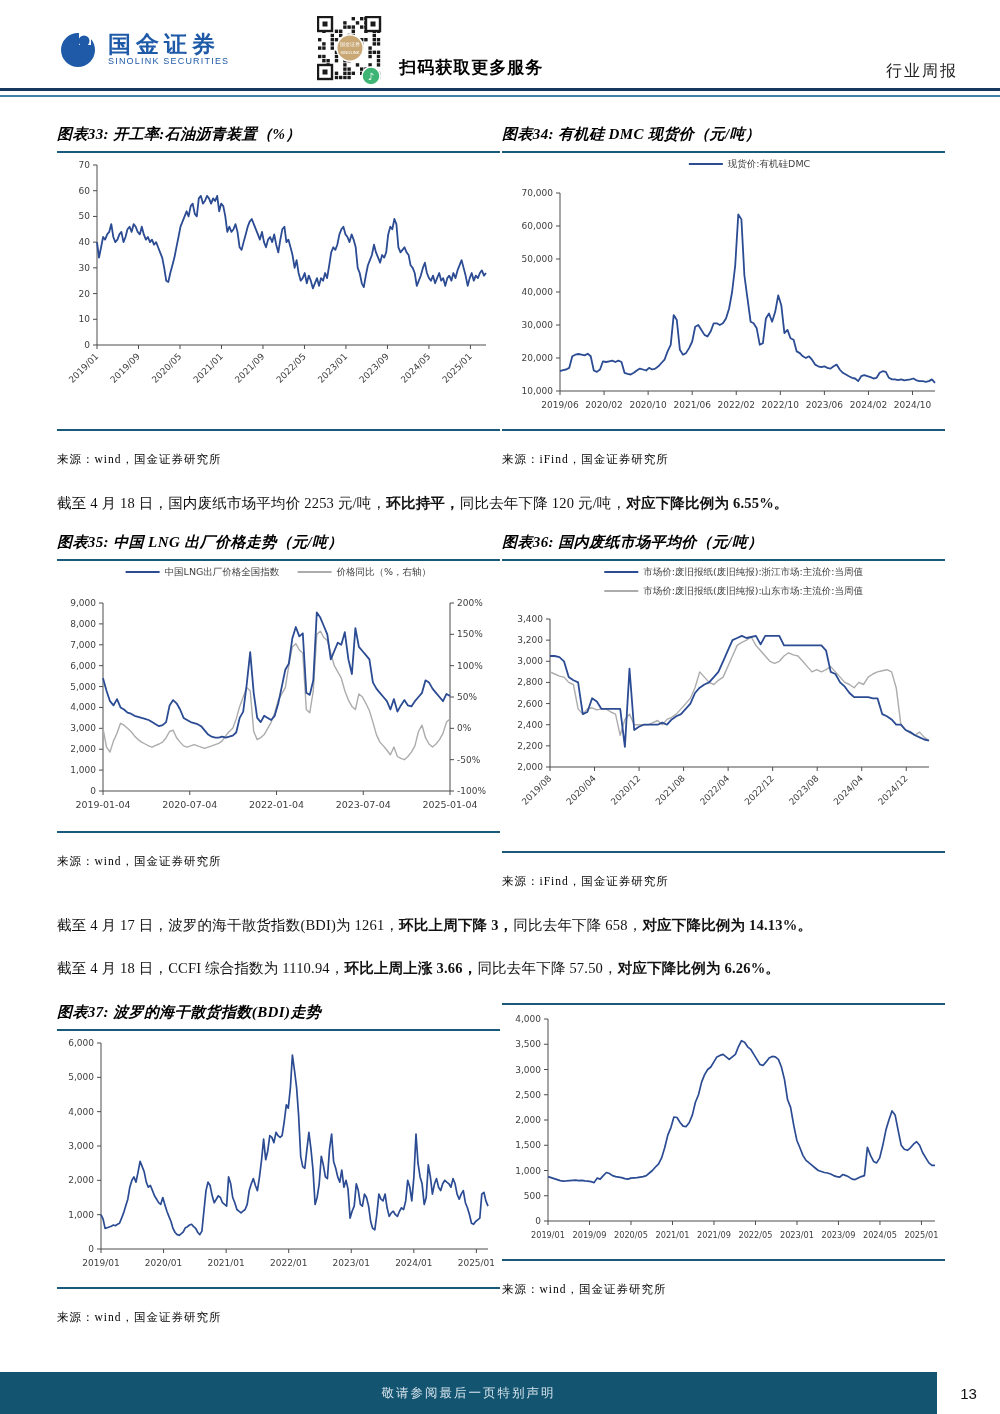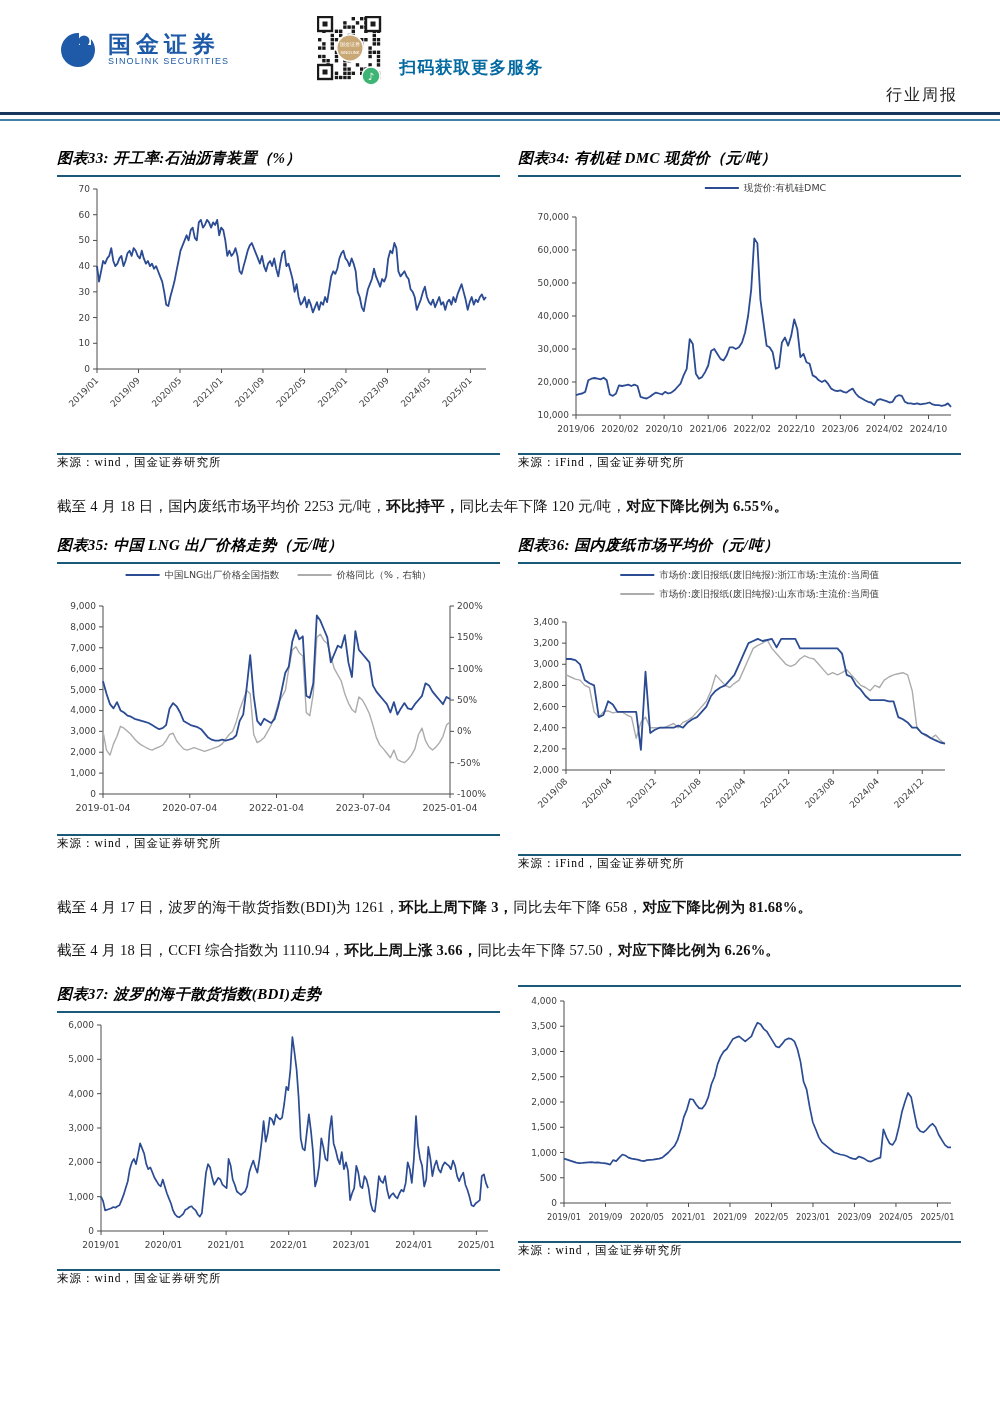--- a/index.html
+++ b/index.html
@@ -1,44 +1,44 @@
 <!DOCTYPE html>
 <html><head>
 <meta charset="utf-8">
 <style>
   * { margin:0; padding:0; box-sizing:border-box; }
   html,body { background:#fff; }
   .page { width:1000px; height:1414px; background:#fff; position:relative;
           font-family:"Liberation Serif", serif; color:#111; overflow:hidden; }
 
   
-  .header { display:flex; align-items:flex-start; padding:16px 40px 0 57px; height:112px; position:relative; }
+  .header { display:flex; align-items:flex-start; padding:16px 40px 0 57px; height:88px; position:relative; }
   .brand { display:flex; align-items:center; gap:9px; margin-top:12px; }
   .brand-text .cn { font-family:"Liberation Sans", sans-serif; font-weight:bold; font-size:23px;
                     color:#1E5AA8; letter-spacing:5px; line-height:1.05; }
   .brand-text .en { font-family:"Liberation Sans", sans-serif; font-weight:normal; font-size:9px;
                     color:#1E5AA8; letter-spacing:1.2px; }
   .qr-wrap { margin-left:88px; position:relative; width:66px; height:70px; }
   .qr-caption { font-family:"Liberation Sans", sans-serif; font-weight:bold; font-size:17px;
-                color:#0369a1; margin-left:16px; margin-top:40px; letter-spacing:1px; }
+                color:#000000; margin-left:16px; margin-top:40px; letter-spacing:1px; }
   .doc-type { position:absolute; right:42px; bottom:6px; font-size:16px; color:#222; letter-spacing:2px; }
   .rule-navy { height:3px; background:#17375E; width:100%; }
   .rule-steel { height:2px; background:#4380A8; width:100%; margin-top:4px; }
 
   
   .content { padding:0 40px 0 57px; }
-  .fig-row { display:flex; gap:18px; }
+  .fig-row { display:flex; gap:2px; }
   .row1 { margin-top:28px; }
   .fig { width:443px; }
   .fig-title { font-weight:bold; font-style:italic; font-size:15px; color:#000;
                padding-bottom:7px; letter-spacing:0.4px; white-space:nowrap; }
   .fig-rule { height:2px; background:#1A5A78; }
   .fig-rule-thin { height:2px; background:#1A5A78; }
   .fig-body { display:flex; justify-content:center; }
-  .fig-source { font-size:11.5px; color:#000; padding-top:0; letter-spacing:1px; }
+  .fig-source { font-size:11.5px; color:#000; padding-top:21px; letter-spacing:1px; }
 
   
   .para { font-size:14.5px; line-height:1.95; margin-top:14px; letter-spacing:0.2px; }
   .para span.b { font-weight:bold; }
   .paras { margin-top:22px; }
 
   
   .footer { position:absolute; left:0; bottom:0; width:1000px; height:42px; display:flex; }
   .footer-bar { width:937px; height:42px; background:#135471; display:flex; align-items:center; justify-content:center; }
   .footer-text { color:#D7E4EC; font-size:12.5px; letter-spacing:2px; }
@@ -408,21 +408,21 @@
                 <polyline points="48.0,110.9 52.7,113.0 57.4,115.1 62.0,116.1 66.7,121.4 71.4,123.5 76.1,147.9 80.8,153.1 85.4,147.9 90.1,146.8 94.8,148.9 99.5,147.9 104.1,147.9 108.8,151.0 113.5,153.1 118.2,174.3 122.9,158.4 127.5,153.1 132.2,163.7 136.9,163.7 141.6,163.7 146.3,163.7 150.9,161.6 155.6,159.5 160.3,163.7 165.0,158.4 169.7,156.3 174.3,153.1 179.0,147.9 183.7,142.6 188.4,137.3 193.0,126.7 197.7,110.9 202.4,116.1 207.1,121.4 211.8,123.5 216.4,119.3 221.1,116.1 225.8,105.6 230.5,95.0 235.2,84.4 239.8,81.3 244.5,79.1 249.2,76.0 253.9,84.4 258.6,89.7 263.2,95.0 267.9,100.3 272.6,102.4 277.3,100.3 282.0,95.0 286.6,91.8 291.3,93.9 296.0,95.0 300.7,100.3 305.3,105.6 310.0,110.9 314.7,108.7 319.4,110.9 324.1,108.7 328.7,105.6 333.4,110.9 338.1,116.1 342.8,121.4 347.5,123.5 352.1,126.7 356.8,121.4 361.5,123.5 366.2,116.1 370.9,113.0 375.5,110.9 380.2,109.8 384.9,108.7 389.6,110.9 394.2,126.7 398.9,163.7 403.6,169.0 408.3,172.2 413.0,174.3 417.6,171.1 422.3,176.4 427.0,179.6" fill="none" stroke="#ACACAC" stroke-width="1.4" stroke-linejoin="round"></polyline>
                 <polyline points="48.0,95.0 52.7,95.0 57.4,96.1 62.0,100.3 66.7,116.1 71.4,119.3 76.1,121.4 80.8,153.1 85.4,151.0 90.1,137.3 94.8,140.5 99.5,147.9 104.1,147.9 108.8,147.9 113.5,147.9 118.2,147.9 122.9,185.9 127.5,107.7 132.2,169.0 136.9,165.8 141.6,163.7 146.3,163.7 150.9,163.7 155.6,163.7 160.3,161.6 165.0,163.7 169.7,158.4 174.3,155.3 179.0,153.1 183.7,147.9 188.4,142.6 193.0,132.0 197.7,126.7 202.4,123.5 207.1,121.4 211.8,116.1 216.4,110.9 221.1,100.3 225.8,89.7 230.5,79.1 235.2,77.0 239.8,74.9 244.5,77.0 249.2,76.0 253.9,74.9 258.6,83.4 263.2,74.9 267.9,74.9 272.6,74.9 277.3,74.9 282.0,84.4 286.6,84.4 291.3,84.4 296.0,84.4 300.7,84.4 305.3,84.4 310.0,84.4 314.7,84.4 319.4,84.4 324.1,89.7 328.7,110.9 333.4,113.0 338.1,121.4 342.8,125.7 347.5,132.0 352.1,136.2 356.8,136.2 361.5,136.2 366.2,136.2 370.9,137.3 375.5,137.3 380.2,153.1 384.9,155.3 389.6,158.4 394.2,163.7 398.9,163.7 403.6,169.0 408.3,171.1 413.0,174.3 417.6,176.4 422.3,178.5 427.0,179.6" fill="none" stroke="#2B4B93" stroke-width="1.8" stroke-linejoin="round"></polyline>
               </svg></div>
           </div>
         <div class="fig-rule-thin"></div>
         <div class="fig-source">来源：iFind，国金证券研究所</div>
       </div>
     </div>
 
     <div class="paras">
-      <div class="para"><span>截至 4 月 17 日，波罗的海干散货指数(BDI)为 1261，</span><span class="b">环比上周下降 3，</span><span>同比去年下降 658，</span><span class="b">对应下降比例为 81.68%。</span></div>
+      <div class="para"><span>截至 4 月 17 日，波罗的海干散货指数(BDI)为 1261，</span><span class="b">环比上周下降 3，</span><span>同比去年下降 658，</span><span class="b">对应下降比例为 14.13%。</span></div>
       <div class="para"><span>截至 4 月 18 日，CCFI 综合指数为 1110.94，</span><span class="b">环比上周上涨 3.66，</span><span>同比去年下降 57.50，</span><span class="b">对应下降比例为 6.26%。</span></div>
     </div>
 
     <div class="fig-row" style="margin-top:21px">
       <div class="fig">
         <div class="fig-title">图表37: 波罗的海干散货指数(BDI)走势</div>
         <div class="fig-rule"></div>
         <div class="fig-body">
             <div><svg width="443" height="252" viewBox="0 0 443 252">
                 <line x1="40" y1="218" x2="44" y2="218" stroke="#4d4d4d" stroke-width="1"></line>
@@ -508,14 +508,20 @@
                 <polyline points="46.0,171.6 49.1,172.6 52.1,173.6 55.2,174.6 58.3,175.6 61.4,176.1 64.4,175.9 67.5,175.6 70.6,175.3 73.6,175.1 76.7,175.6 79.8,175.3 82.9,175.9 85.9,176.1 89.0,176.6 92.1,177.6 95.1,173.1 98.2,174.1 101.3,170.6 104.4,167.5 107.4,168.5 110.5,170.6 113.6,171.6 116.6,172.1 119.7,172.6 122.8,173.6 125.9,174.1 128.9,173.1 132.0,172.8 135.1,172.6 138.1,172.1 141.2,171.6 144.3,170.6 147.4,168.0 150.4,165.5 153.5,162.0 156.6,158.9 159.6,152.9 162.7,142.8 165.8,130.1 168.9,122.6 171.9,112.0 175.0,112.5 178.1,117.5 181.1,121.1 184.2,121.6 187.3,117.5 190.4,109.9 193.4,97.3 196.5,89.8 199.6,77.1 202.6,69.6 205.7,64.5 208.8,62.0 211.9,56.9 214.9,51.9 218.0,50.4 221.1,49.4 224.1,51.9 227.2,54.4 230.3,51.9 233.4,49.4 236.4,41.8 239.5,35.7 242.6,37.2 245.6,41.8 248.7,44.3 251.8,49.4 254.9,54.4 257.9,59.4 261.0,60.5 264.1,56.9 267.1,52.9 270.2,51.4 273.3,51.9 276.4,54.4 279.4,62.0 282.5,74.6 285.6,94.8 288.6,102.4 291.7,120.1 294.8,135.2 297.9,142.8 300.9,150.4 304.0,155.4 307.1,157.9 310.1,160.4 313.2,163.0 316.3,165.5 319.4,166.5 322.4,167.5 325.5,168.0 328.6,169.0 331.6,170.6 334.7,171.6 337.8,172.1 340.9,169.5 343.9,170.6 347.0,172.1 350.1,174.1 353.1,174.6 356.2,173.1 359.3,171.6 362.4,170.6 365.4,142.3 368.5,150.4 371.6,156.4 374.6,157.9 377.7,152.9 380.8,140.3 383.9,125.1 386.9,115.0 390.0,105.9 393.1,109.9 396.1,125.1 399.2,140.3 402.3,144.3 405.4,145.3 408.4,142.8 411.5,139.2 414.6,136.7 417.6,140.3 420.7,147.8 423.8,152.9 426.9,157.9 429.9,160.4 433.0,160.4" fill="none" stroke="#2B4B93" stroke-width="1.7" stroke-linejoin="round"></polyline>
               </svg></div>
           </div>
         <div class="fig-rule-thin"></div>
         <div class="fig-source">来源：wind，国金证券研究所</div>
       </div>
     </div>
 
   </div>
 
+  <div class="footer">
+    <div class="footer-bar">
+      <span class="footer-text">敬请参阅最后一页特别声明</span>
+    </div>
+    <div class="footer-page">13</div>
+  </div>
 
 </div>
 
 </body></html>

